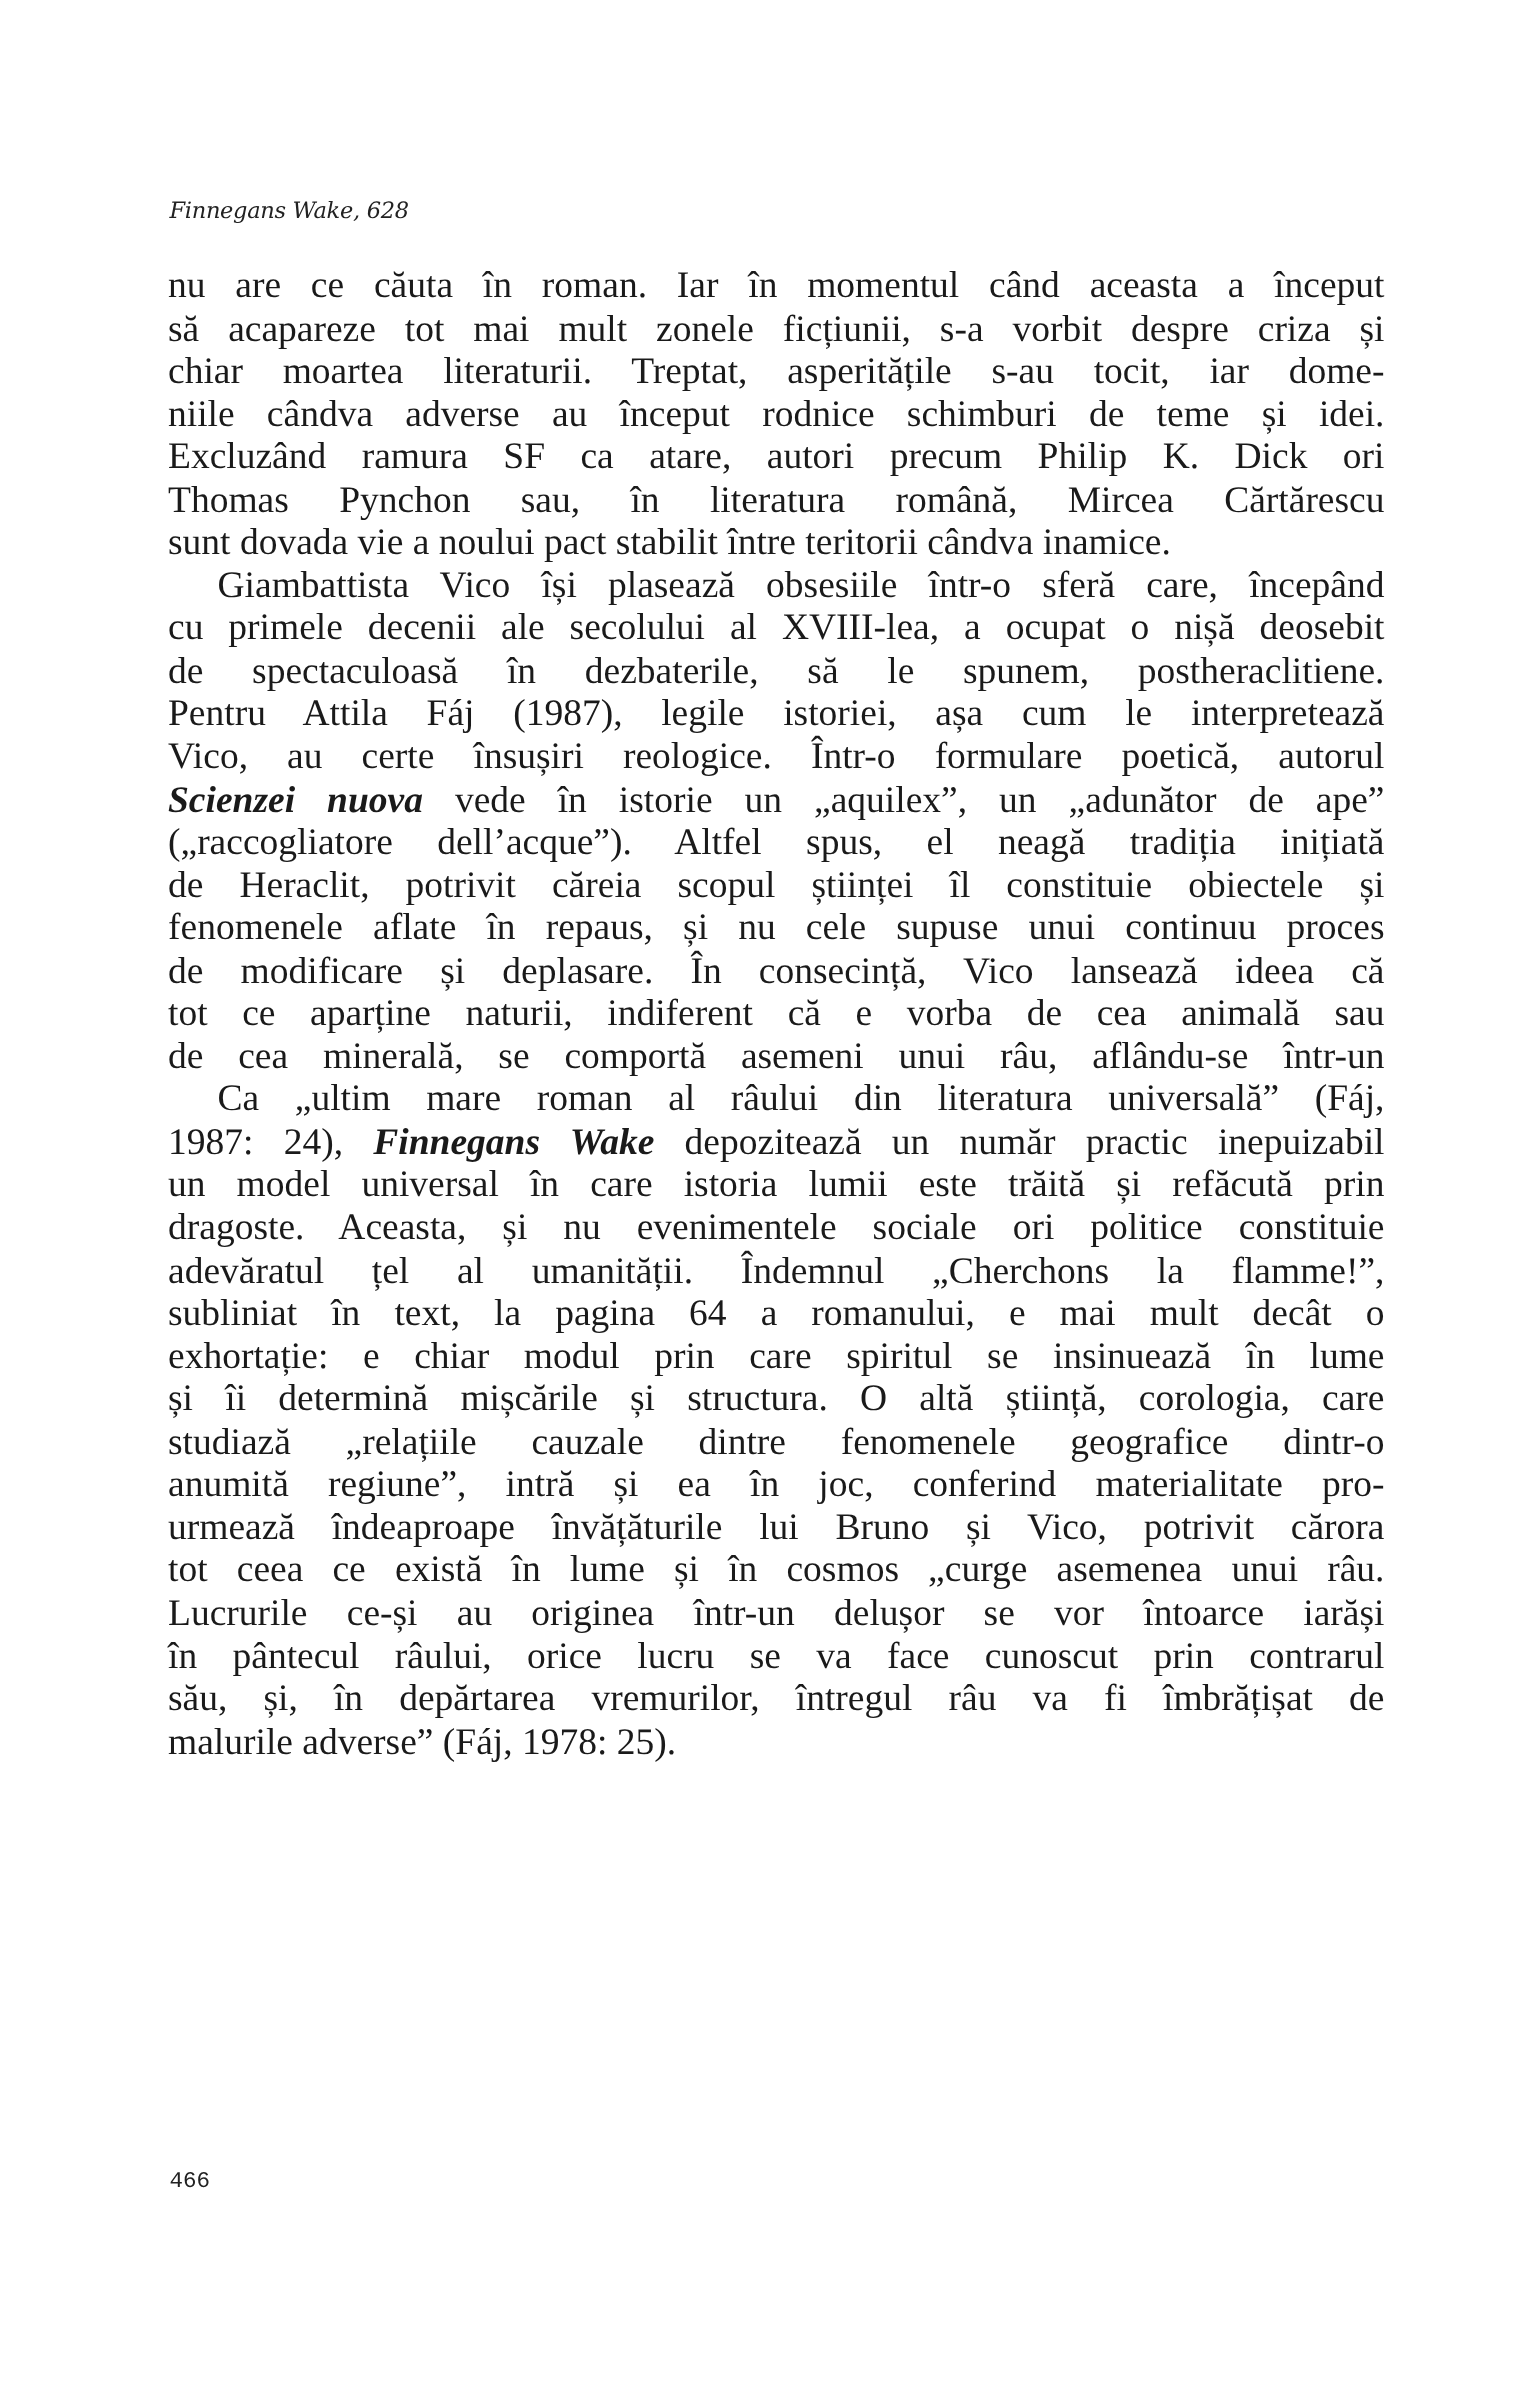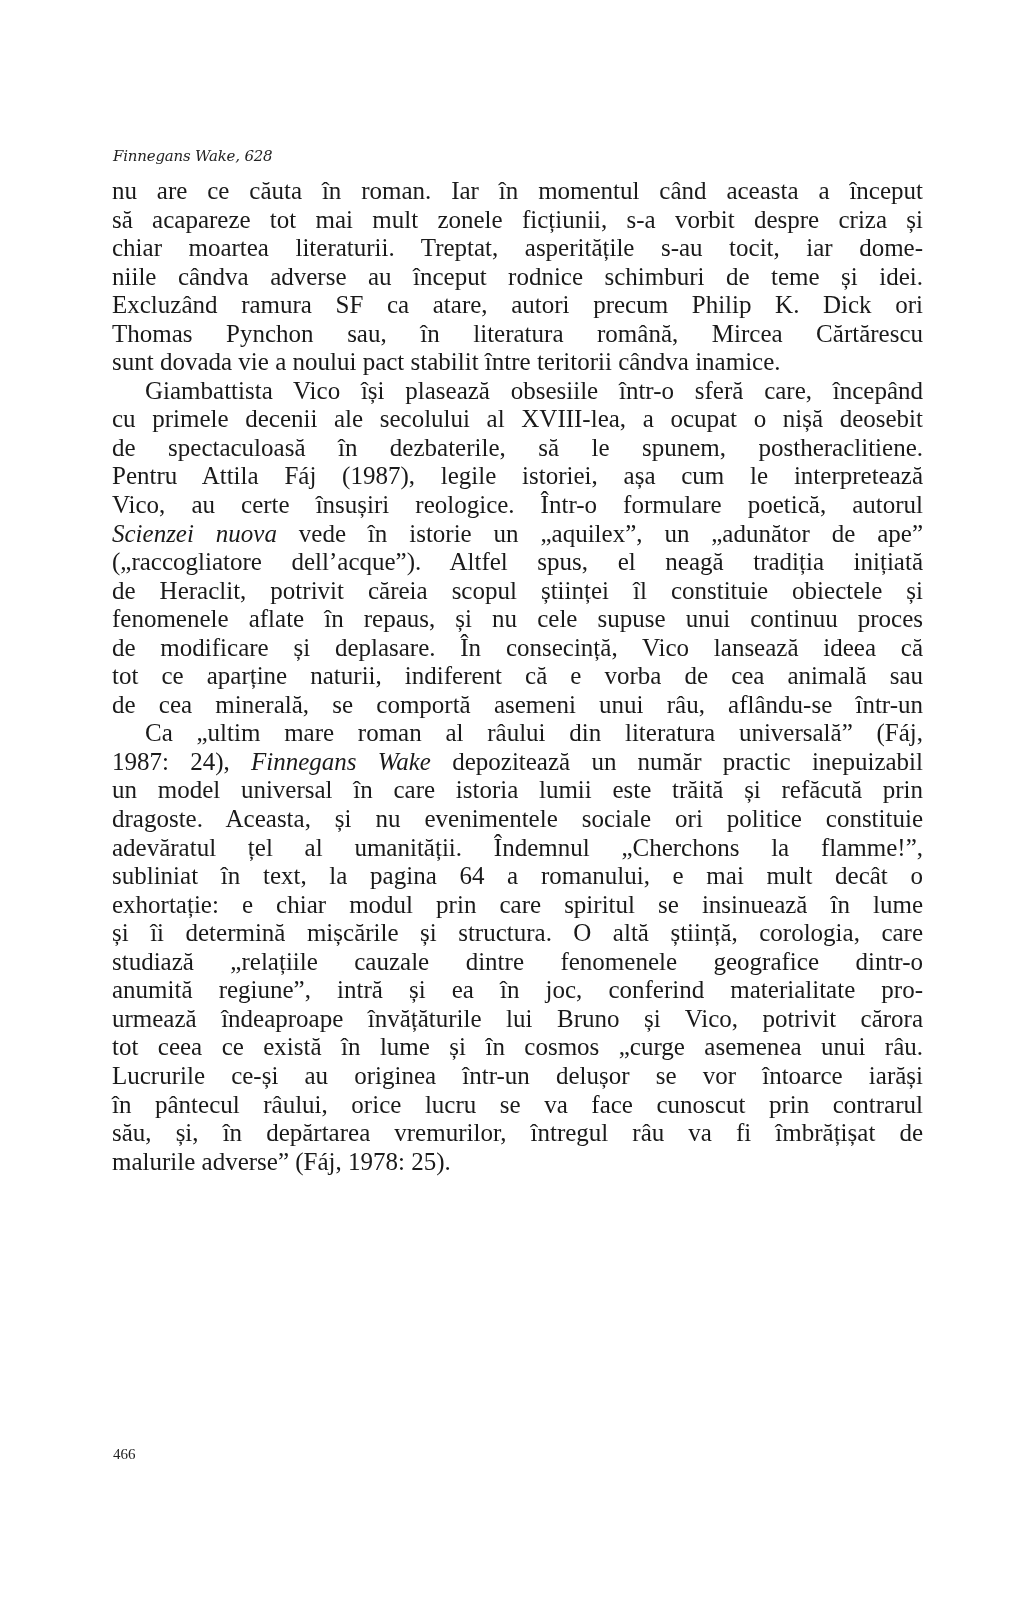--- a/index.html
+++ b/index.html
@@ -1,36 +1,36 @@
 <!DOCTYPE html>
 <html><head>
   <meta charset="utf-8">
   <style>
     html, body { margin: 0; padding: 0; background: #ffffff; }
     body { width: 1024px; height: 1604px; position: relative; overflow: hidden; color: #1a1a1a; }
     .page-header {
       position: absolute; left: 113px; top: 131px;
       font-family: "DejaVu Serif", serif; font-style: italic; font-size: 15px;
-      letter-spacing: -0.2px; color: #222; margin-top: 16px;
+      letter-spacing: -0.2px; color: #222;
     }
     .body-text {
       position: absolute; left: 112px; top: 177px; width: 811px;
       font-family: "Liberation Serif", serif; font-size: 25px; line-height: 28.55px;
       color: #1a1a1a;
     }
     .line {
       display: block; white-space: nowrap; text-align: justify; text-align-last: justify;
       height: 28.55px;
     }
     .line.last { text-align-last: left; }
     .line.indent { padding-left: 33px; }
-    .it { font-style: italic; }
+    .it { font-style: italic; font-weight: bold; }
     .page-number {
       position: absolute; left: 113px; top: 1446px;
-      font-family: Liberation Serif, serif; font-size: 15px; color: #222;
+      font-family: Liberation Mono, monospace; font-size: 15px; color: #222;
     }
   </style>
 </head>
 <body>
 
 <div class="page-header">Finnegans Wake, 628</div>
 
 <div class="body-text">
 
   <div>

